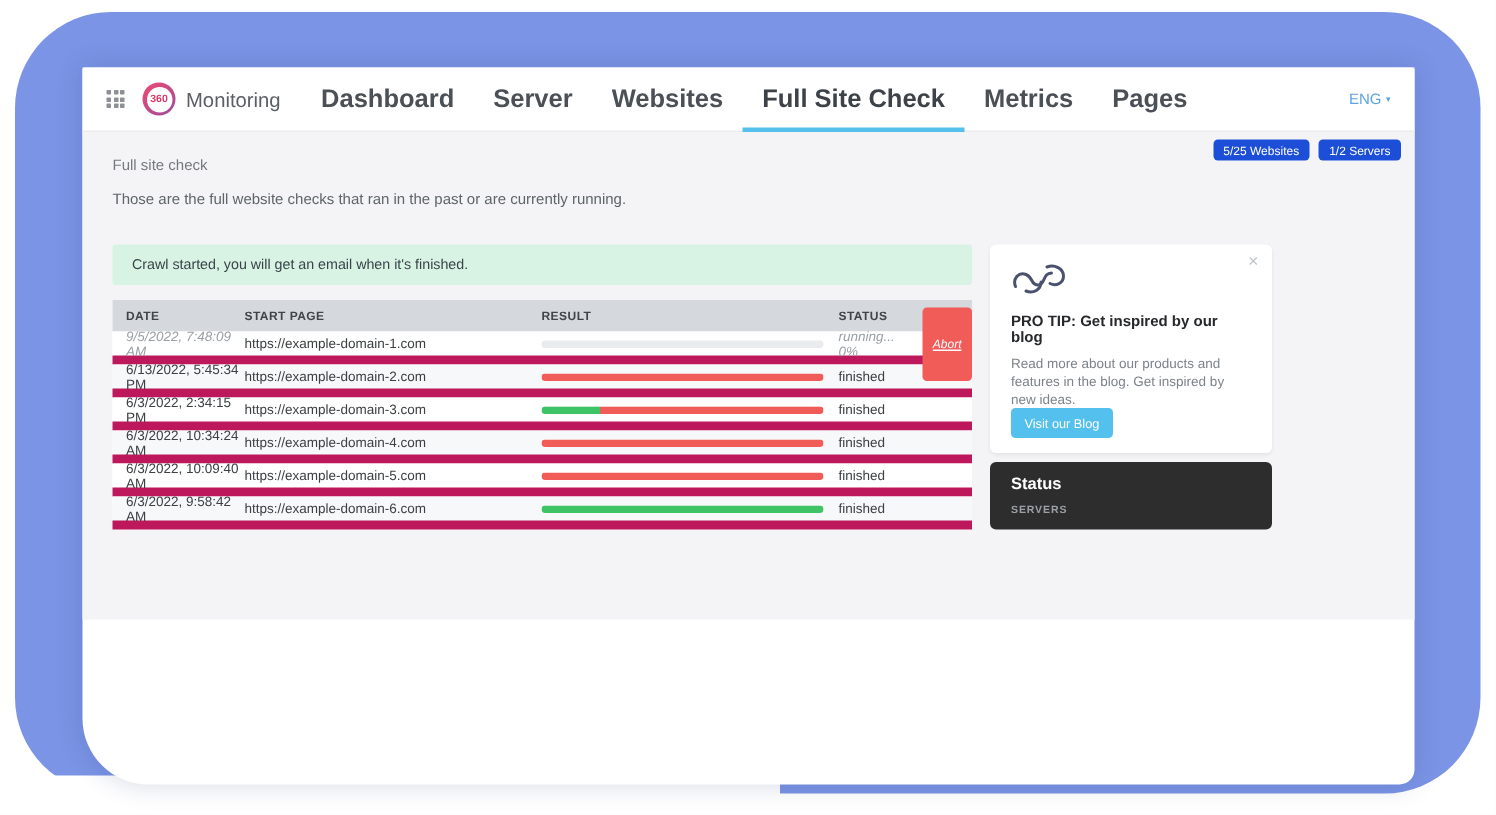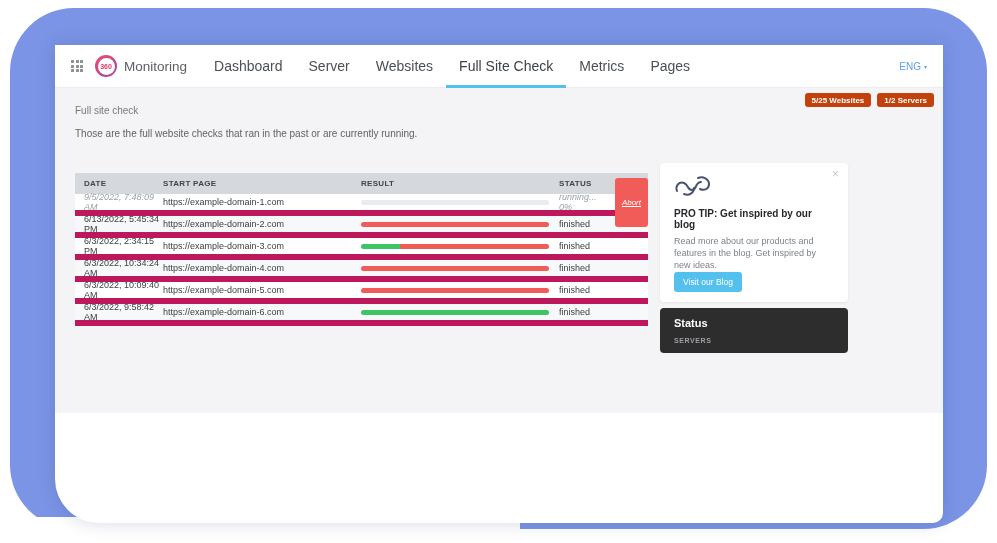--- a/index.html
+++ b/index.html
@@ -14,29 +14,29 @@
   
   .app { position:absolute; left:0; top:0; width:888px; }
 
   
   .navbar { height:43px; background:#fff; border-bottom:1px solid #ececee; display:flex; align-items:center; padding:0 16px; }
   .grid-icon { display:inline-grid; grid-template-columns:repeat(3,3px); grid-gap:1.5px; margin-right:12px; cursor:pointer; }
   .grid-icon i { width:3px; height:3px; background:#8d9196; border-radius:0.5px; }
   .logo-circle { width:22px; height:22px; border-radius:50%; background:linear-gradient(140deg,#ef4a70,#9c4b9d); display:flex; align-items:center; justify-content:center; margin-right:7px; }
   .logo-inner { width:17px; height:17px; border-radius:50%; background:#fff; display:flex; align-items:center; justify-content:center; font-size:7px; font-weight:bold; color:#d63a6a; }
   .brand-name { font-size:13.5px; color:#5b5f64; margin-right:14px; }
-  .nav-item { height:43px; display:flex; align-items:center; padding:3px 13px 0; font-size:14px; font-weight:normal; color:#4b5056; border-bottom:3px solid transparent; cursor:pointer; text-decoration:none; }
+  .nav-item { height:43px; display:flex; align-items:center; padding:3px 13px 0; font-size:17px; font-weight:bold; color:#4b5056; border-bottom:3px solid transparent; cursor:pointer; text-decoration:none; }
   .nav-item.active { border-bottom-color:#55c0ec; color:#3c4248; }
   .lang { margin-left:auto; font-size:10px; color:#5ba3e2; display:flex; align-items:center; gap:3px; cursor:pointer;justify-content:center; }
   .lang .caret { font-size:6px; }
 
   
   .content { height:325px; background:#f4f4f6; position:relative; padding:0 20px; overflow:hidden; }
   .top-badges { position:absolute; top:5px; right:9px; display:flex; gap:6px; }
-  .badge-gray { background:#c2410c; color:#fff; font-size:8px; font-weight:bold; padding:2.5px 7px; border-radius:3px; }
+  .badge-gray { background:#1d4ed8; color:#fff; font-size:8px; font-weight:normal; padding:2.5px 7px; border-radius:3px; }
 
   .breadcrumb { padding-top:17px; font-size:10px; color:#75797f; }
   .page-title { margin-top:5px; font-size:21px; font-weight:bold; color:#17191c; }
   .page-desc { margin-top:12px; font-size:10px; color:#5f6468; }
 
   .tabs { margin-top:18px; display:flex; gap:30px; align-items:flex-end; font-size:10px; }
   .tab { color:#9095 9b; color:#9095a0; padding-bottom:5px; cursor:pointer; display:flex; align-items:center; }
   .tab.active { color:#3a3f45; font-weight:bold; border-bottom:2px solid #70757b; }
   .badge-business { background:#f89b2c; color:#fff; font-size:7px; font-weight:bold; padding:2px 5px; border-radius:3px; margin-left:6px; }
 
@@ -116,20 +116,21 @@
           <span class="badge-gray">5/25 Websites</span>
           <span class="badge-gray">1/2 Servers</span>
         </div>
 
         <div class="breadcrumb">Full site check</div>
         <div class="page-desc">Those are the full website checks that ran in the past or are currently running.</div>
 
 
         <div class="cols">
           <div class="left-col">
+            <div class="alert-success">Crawl started, you will get an email when it's finished.</div>
 
             <div class="table">
               <div class="trow thead">
                 <span class="c-date">DATE</span>
                 <span class="c-page">START PAGE</span>
                 <span class="c-result">RESULT</span>
                 <span class="c-status">STATUS</span>
               </div>
               <div class="tbody">
                 <div class="trow">

